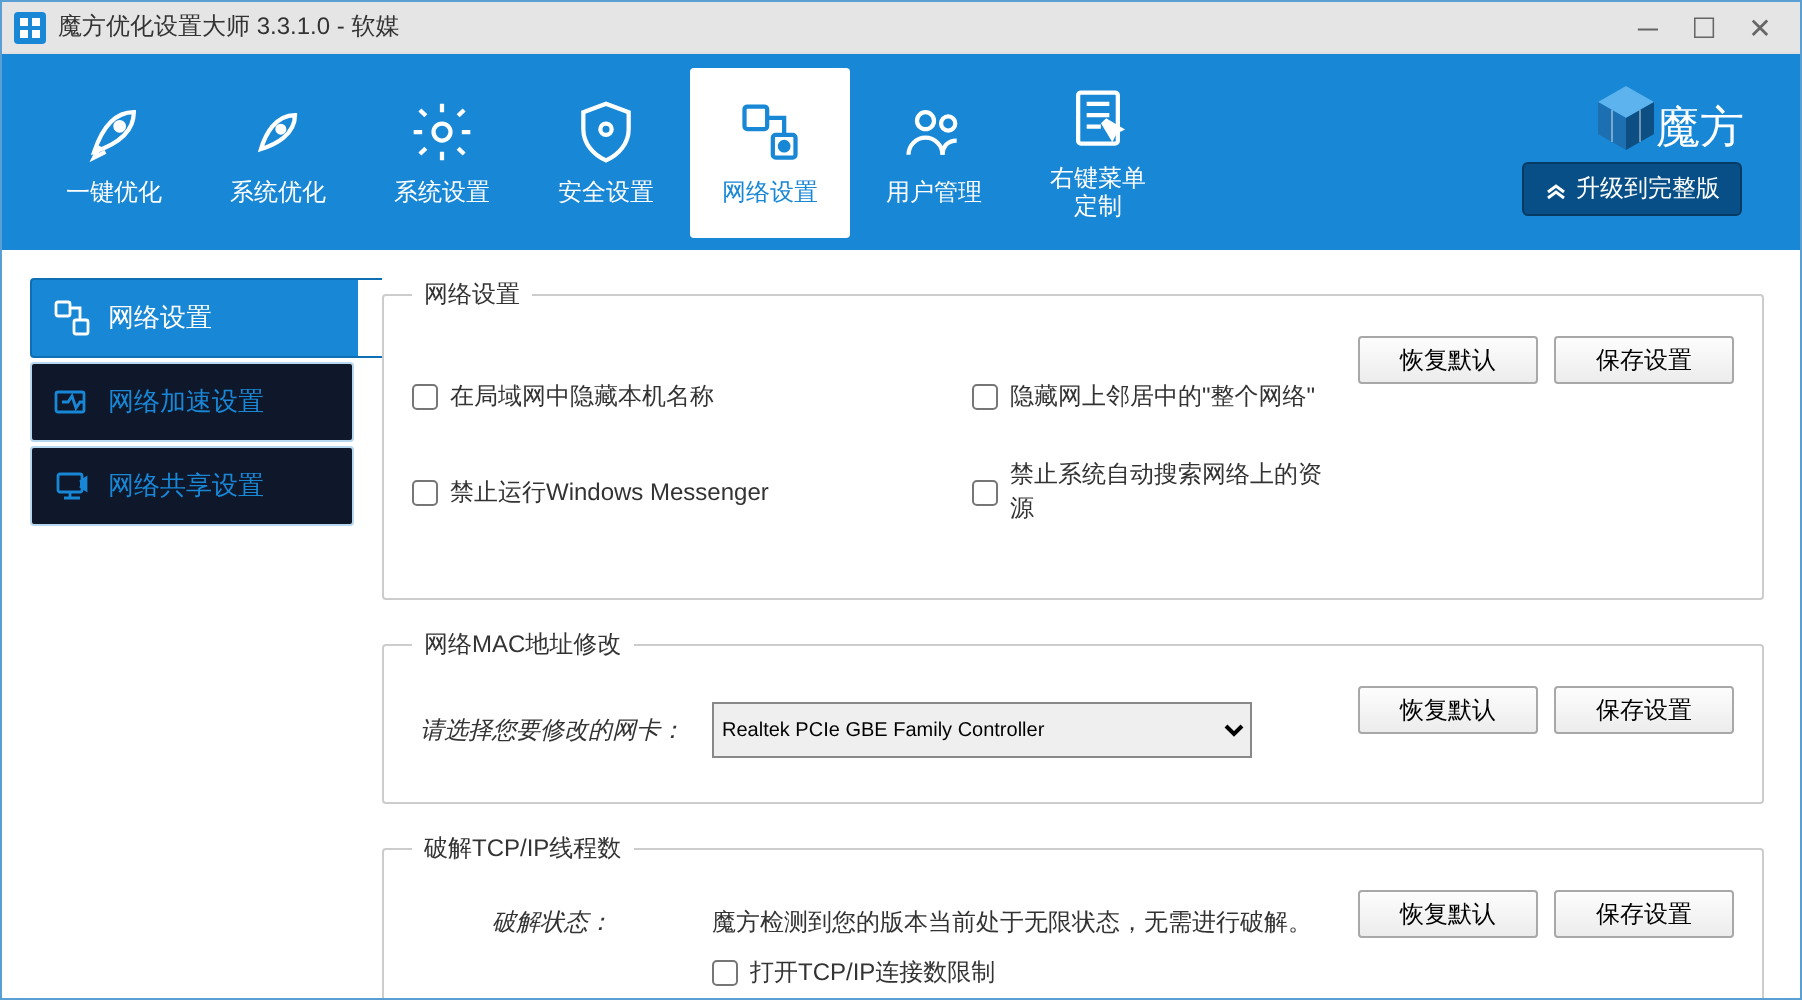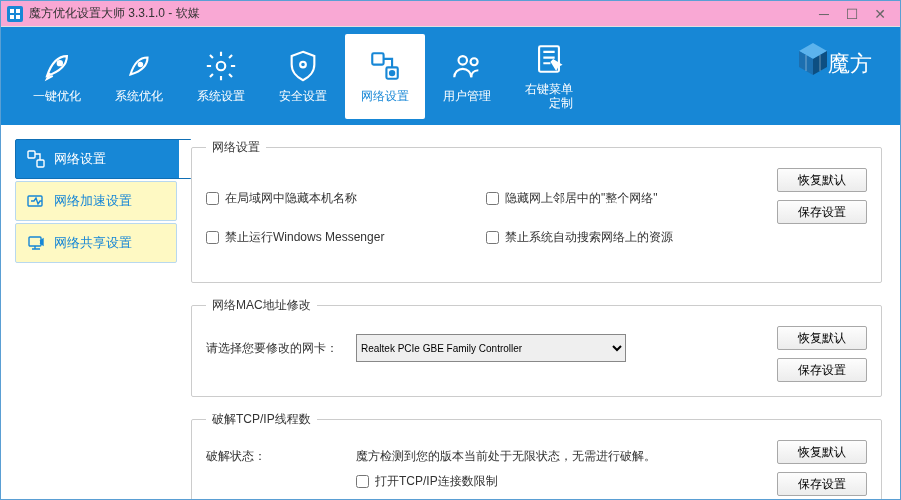--- a/index.html
+++ b/index.html
@@ -1,54 +1,54 @@
 <!DOCTYPE html>
 <html><head>
 <meta charset="utf-8">
 <style>
 * { margin: 0; padding: 0; box-sizing: border-box; font-family: "Microsoft YaHei", SimSun, Arial, sans-serif; }
 body { background: #fff; width: 901px; height: 500px; overflow: hidden; border: 1px solid #5a9fd4; }
 
-.titlebar { height: 26px; background: #f9a8d4; display: flex; align-items: center; padding: 0 6px; font-size: 12px; color: #333; border-bottom: 1px solid #e0e0e0; }
+.titlebar { height: 26px; background: #e5e5e5; display: flex; align-items: center; padding: 0 6px; font-size: 12px; color: #333; border-bottom: 1px solid #e0e0e0; }
 .titlebar .app-icon { width: 16px; height: 16px; margin-right: 6px; }
 .titlebar .spacer { flex: 1; }
 .titlebar .winbtn { width: 28px; height: 20px; display: flex; align-items: center; justify-content: center; color: #666; cursor: pointer; font-size: 14px; }
 
 .ribbon { height: 98px; background: linear-gradient(#1787d6, #1787d6); display: flex; align-items: center; padding: 0 16px; position: relative; }
 .ribbon-item { width: 80px; height: 85px; display: flex; flex-direction: column; align-items: center; justify-content: center; color: #fff; font-size: 12px; cursor: pointer; margin-right: 2px; border-radius: 2px; }
 .ribbon-item.active { background: #fff; color: #1787d6; }
 .ribbon-item .r-icon { width: 34px; height: 34px; margin-bottom: 6px; }
-.ribbon-item .r-label { text-align: right; line-height: 14px; }
+.ribbon-item .r-label { text-align: center; line-height: 14px; }
 .logo-box { position: absolute; right: 14px; top: 8px; width: 140px; text-align: center; }
 .logo-box .cube { width: 44px; height: 44px; margin: 0 auto 2px; }
 .logo-box .brand { color: #fff; font-size: 22px; font-weight: 500; position: absolute; right: 14px; top: 14px; }
 .logo-box .upgrade { background: #074f86; color: #fff; font-size: 12px; padding: 4px 10px; border-radius: 3px; display: inline-flex; align-items: center; border: 1px solid #053a63; cursor: pointer; }
 .logo-box .upgrade svg { margin-right: 4px; }
 
 .main { display: flex; height: calc(500px - 26px - 98px); }
 .sidebar { width: 190px; background: #fff; padding: 14px 0 0 14px; }
 .side-item { height: 40px; display: flex; align-items: center; font-size: 13px; color: #1787d6; cursor: pointer; position: relative; padding-left: 10px; border: 1px solid transparent; margin-bottom: 2px; }
 .side-item.active { background: #1787d6; color: #fff; border: 1px solid #0f6fb5; border-radius: 2px 0 0 2px; }
 .side-item.active::after { content: ""; position: absolute; right: -11px; top: 50%; margin-top: -10px; border: 10px solid transparent; border-left-color: #fff; z-index: 2; }
 .side-item.active::before { content: ""; position: absolute; right: -1px; top: 0; bottom: 0; width: 12px; background: #fff; }
-.side-item:not(.active) { border: 1px solid #b8d8ef; border-radius: 2px; background: #fef9c3; margin-right: 14px; }
+.side-item:not(.active) { border: 1px solid #b8d8ef; border-radius: 2px; background: #0f172a; margin-right: 14px; }
 .side-item .s-icon { width: 20px; height: 20px; margin-right: 8px; }
 
 .content { flex: 1; padding: 14px 18px 0 0; overflow-y: auto; font-size: 12px; color: #333; }
 fieldset { border: 1px solid #ccc; border-radius: 2px; margin-bottom: 14px; padding: 12px 14px 14px; position: relative; }
 fieldset legend { padding: 0 6px; color: #333; font-size: 12px; }
 .row { display: flex; align-items: center; margin: 22px 0; }
 .chk { display: flex; align-items: center; font-size: 12px; color: #333; cursor: pointer; }
 .chk input { margin-right: 6px; width: 13px; height: 13px; }
 .col-left { width: 280px; }
 .col-mid { flex: 1; }
-.btns { display: flex; flex-direction: column; gap: 8px; margin-left: 12px; }
+.btns { display: flex; flex-direction: row; gap: 8px; margin-left: 12px; }
 .btn { width: 90px; height: 24px; background: linear-gradient(#fdfdfd, #ececec); border: 1px solid #a8a8a8; border-radius: 2px; font-size: 12px; cursor: pointer; }
 .field-row { display: flex; align-items: center; margin: 8px 0; }
-.field-label { width: 150px; text-align: left; padding-right: 10px; color: #333; }
+.field-label { width: 150px; text-align: center; padding-right: 10px; color: #333; font-style: italic; }
 select { height: 28px; width: 270px; font-size: 10px; border: 1px solid #888; }
 input[type=text] { height: 22px; width: 270px; font-size: 12px; border: 1px solid #888; padding: 0 4px; }
 .flag { width: 14px; height: 10px; background: #de2910; display: inline-block; margin-top: 4px; margin-left: 2px; position: relative; }
 .flag::after { content: "★"; color: #ffde00; font-size: 7px; position: absolute; left: 1px; top: -1px; }
 .note { color: #555; font-size: 12px; line-height: 18px; margin-top: 10px; padding-left: 4px; }
 
 fieldset .group { display: flex; }
 fieldset .group .fields { flex: 1; }
 </style>
 </head>
@@ -133,20 +133,26 @@
           <g transform="translate(22 8)">
             <path d="M0 0 L14 8 L0 16 L-14 8 Z" fill="#5cb3ed"></path>
             <path d="M-14 8 L0 16 L0 32 L-14 24 Z" fill="#1c6fb0"></path>
             <path d="M14 8 L0 16 L0 32 L14 24 Z" fill="#0d4f82"></path>
             <line x1="-7" y1="12" x2="-7" y2="28" stroke="#fff" stroke-width="0.8" opacity="0.5"></line>
             <line x1="7" y1="12" x2="7" y2="28" stroke="#fff" stroke-width="0.8" opacity="0.5"></line>
           </g>
         </svg>
       <span class="brand">魔方</span>
     </div>
+    <div class="upgrade">
+      <svg width="12" height="12" viewBox="0 0 12 12">
+          <path d="M2 7l4-3 4 3M2 10l4-3 4 3" stroke="#fff" fill="none" stroke-width="1.5"></path>
+        </svg>
+      <span>升级到完整版</span>
+    </div>
   </div>
 </div>
 
 <div class="main">
   <div class="sidebar">
     <div class="side-item active">
       <svg class="s-icon" viewBox="0 0 20 20" fill="none" stroke="#fff" stroke-width="1.4">
           <rect x="2" y="2" width="7" height="7" rx="1"></rect>
           <rect x="11" y="11" width="7" height="7" rx="1"></rect>
           <path d="M9 5h5v6"></path>

